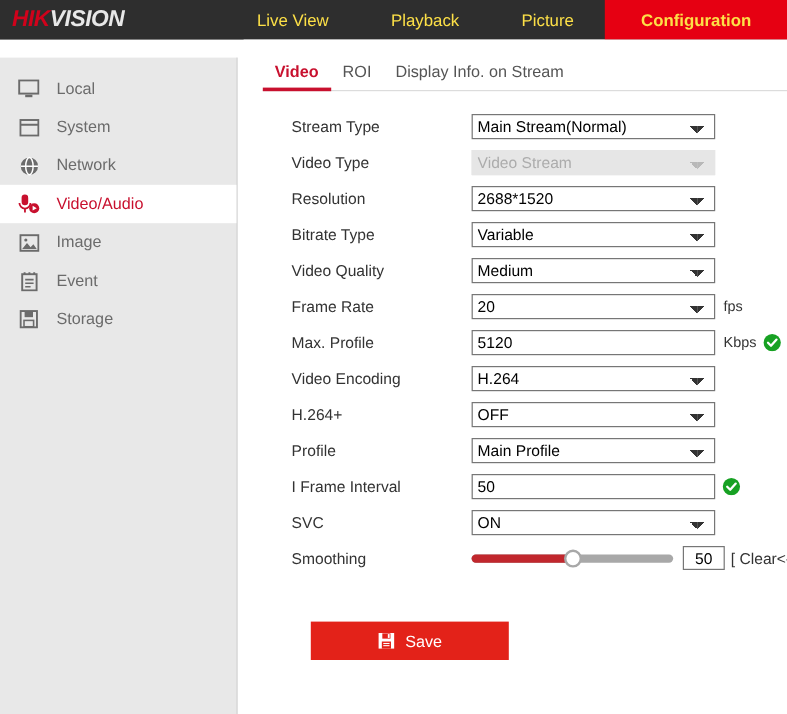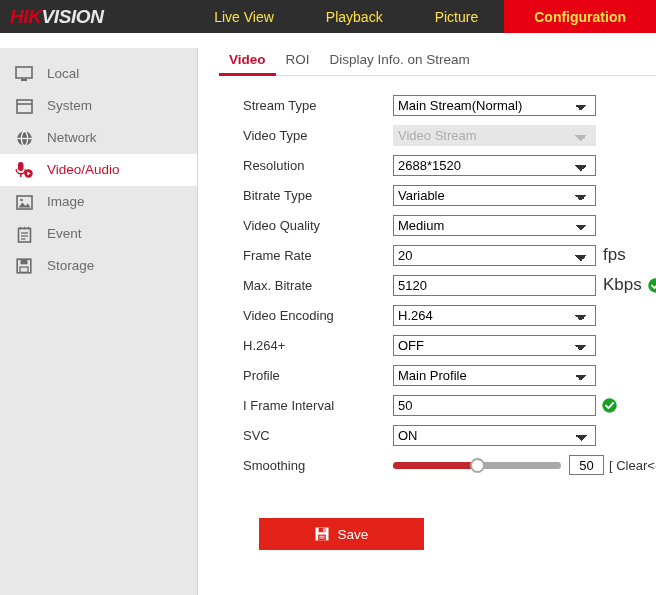--- a/index.html
+++ b/index.html
@@ -169,21 +169,21 @@
     background-image:
       linear-gradient(45deg, transparent 50%, #9b9b9b 50%),
       linear-gradient(135deg, #9b9b9b 50%, transparent 50%);
     background-position:
       calc(100% - 14px) 9px,
       calc(100% - 8px) 9px;
     background-size: 6px 6px, 6px 6px;
     background-repeat: no-repeat;
   }
   .unit {
-    font-size: 17px;
+    font-size: 12px;
     color: #333333;
     margin-left: 7px;
     white-space: nowrap;
   }
   .ok-badge {
     width: 15px; height: 15px;
     margin-left: 6px;
     flex-shrink: 0;
   }
 
@@ -421,21 +421,21 @@
         <div class="row-label">Frame Rate</div>
         <div class="field-wrap">
           <select class="ctl">
             <option>20</option>
           </select>
           <span class="unit">fps</span>
         </div>
       </div>
 
       <div class="row">
-        <div class="row-label">Max. Bitrate</div>
+        <div class="row-label">Max. Profile</div>
         <div class="field-wrap">
           <input class="ctl" type="text" value="5120" style="">
           <span class="unit">Kbps</span>
           <span class="ok-badge">
             <svg width="15" height="15" viewBox="0 0 15 15">
               <circle cx="7.5" cy="7.5" r="7.2" fill="#17a123"></circle>
               <path d="M4 7.6 L6.5 10.1 L11.1 5" fill="none" stroke="#ffffff" stroke-width="1.9" stroke-linecap="round" stroke-linejoin="round"></path>
             </svg>
           </span>
         </div>

